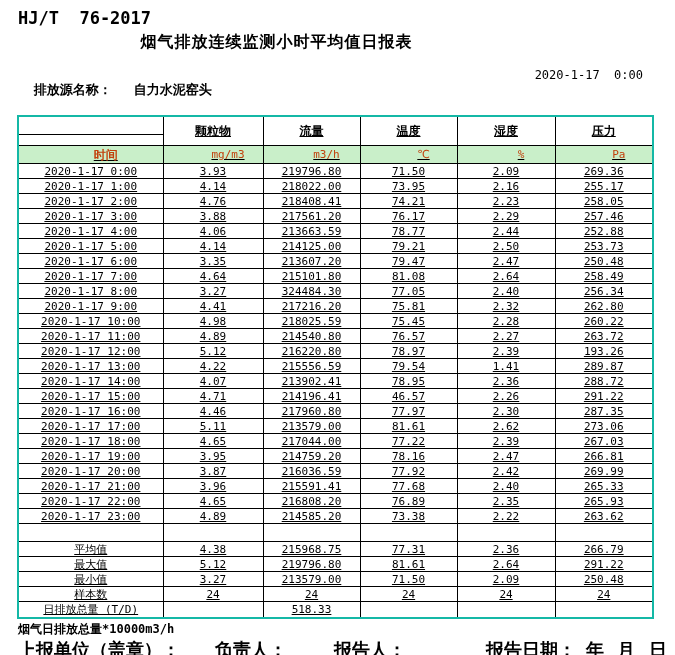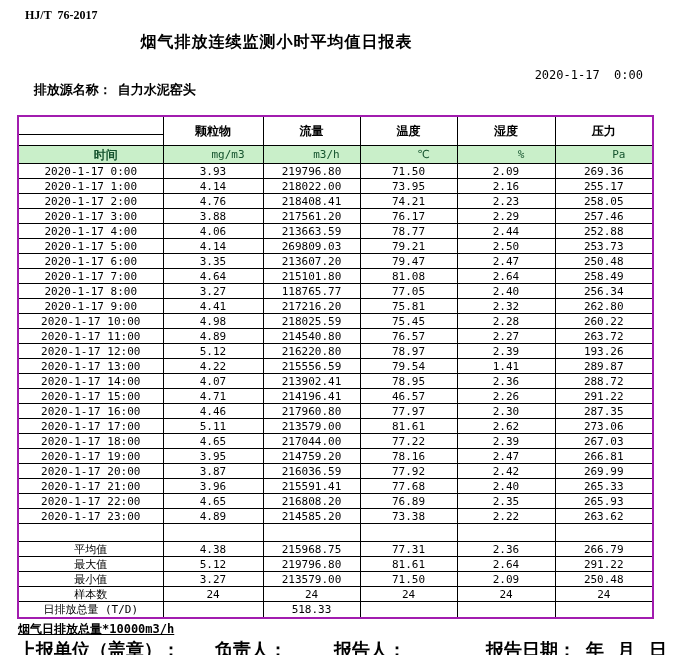--- a/index.html
+++ b/index.html
@@ -2,46 +2,47 @@
 <html><head>
 <meta charset="utf-8">
 <style>
   html,body{margin:0;padding:0;}
   body{
     width:675px;height:655px;background:#ffffff;color:#000;
     font-family:"DejaVu Sans Mono","DejaVu Sans","Liberation Sans",sans-serif;
     position:relative;overflow:hidden;
   }
   .abs{position:absolute;}
-  .standard-code{left:25px;top:8px;font-size:12px;font-weight:bold;white-space:pre;font-family:Liberation Serif, serif;}
+  .standard-code{left:18px;top:8px;font-size:17px;font-weight:bold;white-space:pre;}
   .page-title{left:0;top:32px;width:553px;text-align:center;font-size:16px;font-weight:bold;letter-spacing:1px;}
   .source-line{left:18px;top:66px;font-size:13px;font-weight:bold;white-space:pre;}
-  .source-line .val{margin-left:6px;}
+  .source-line .val{margin-left:22px;}
   .report-datetime{top:68px;right:32px;font-size:12px;white-space:pre;}
 
   table.report{
     position:absolute;left:17px;top:115px;
     border-collapse:collapse;table-layout:fixed;
-    border:2px solid #a21caf;
+    border:2px solid #14b8a6;
+    text-decoration:underline;
   }
   table.report th,table.report td{
     border:1px solid #000;padding:0;margin:0;
     text-align:center;vertical-align:middle;
     font-size:11px;line-height:1;white-space:nowrap;overflow:hidden;
     font-weight:normal;
   }
   tr.name-row th{height:17px;font-size:12px;font-weight:bold;}
   tr.subsplit-row th{height:10px;}
-  tr.green-row th{height:17px;background:#c9efc9;color:#14532d;font-size:11px;padding-left:30px;}
+  tr.green-row th{height:17px;background:#c9efc9;color:#c2410c;font-size:11px;padding-left:30px;}
   tr.green-row th.time-hdr{font-size:12px;font-weight:bold;}
   tbody td{height:14px;}
   tr.sep-row td{height:17px;}
   tr.total-row td{height:15px;}
 
-  .footer-note{left:18px;top:621px;font-size:12px;font-weight:bold;white-space:pre;text-decoration:underline;}
+  .footer-note{left:18px;top:621px;font-size:12px;font-weight:bold;white-space:pre;}
   .sign-label{top:638px;font-size:18px;font-weight:bold;white-space:pre;}
 </style>
 </head>
 <body>
 
 <div class="abs standard-code">HJ/T  76-2017</div>
 <div class="abs page-title">烟气排放连续监测小时平均值日报表</div>
 <div class="abs source-line">
   <span>排放源名称：</span><span class="val">自力水泥窑头</span>
 </div>
@@ -114,21 +115,21 @@
         <td>2020-1-17 4:00</td>
         <td>4.06</td>
         <td>213663.59</td>
         <td>78.77</td>
         <td>2.44</td>
         <td>252.88</td>
       </tr>
       <tr>
         <td>2020-1-17 5:00</td>
         <td>4.14</td>
-        <td>269809.03</td>
+        <td>214125.00</td>
         <td>79.21</td>
         <td>2.50</td>
         <td>253.73</td>
       </tr>
       <tr>
         <td>2020-1-17 6:00</td>
         <td>3.35</td>
         <td>213607.20</td>
         <td>79.47</td>
         <td>2.47</td>
@@ -138,21 +139,21 @@
         <td>2020-1-17 7:00</td>
         <td>4.64</td>
         <td>215101.80</td>
         <td>81.08</td>
         <td>2.64</td>
         <td>258.49</td>
       </tr>
       <tr>
         <td>2020-1-17 8:00</td>
         <td>3.27</td>
-        <td>118765.77</td>
+        <td>324484.30</td>
         <td>77.05</td>
         <td>2.40</td>
         <td>256.34</td>
       </tr>
       <tr>
         <td>2020-1-17 9:00</td>
         <td>4.41</td>
         <td>217216.20</td>
         <td>75.81</td>
         <td>2.32</td>

